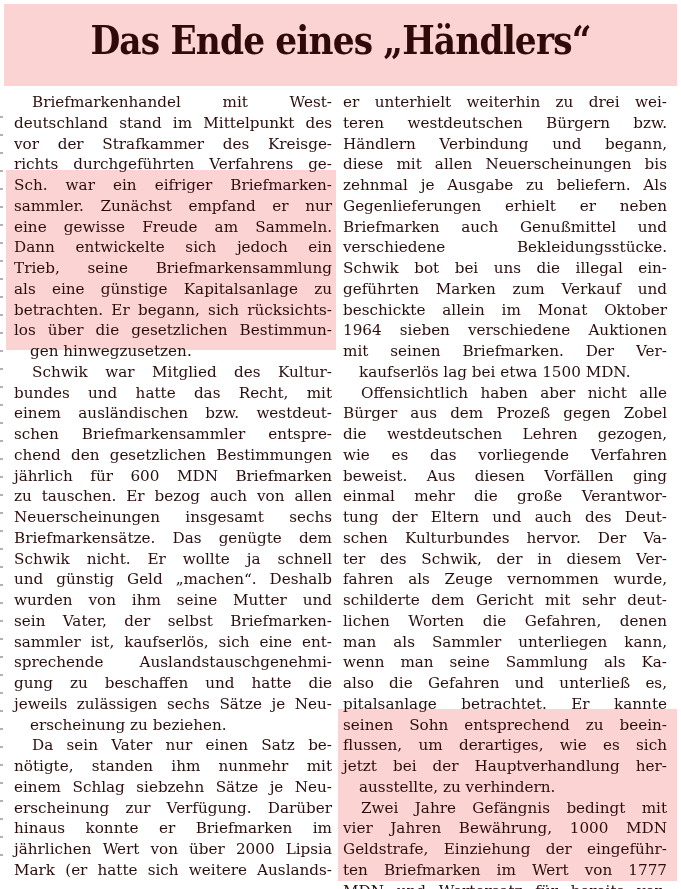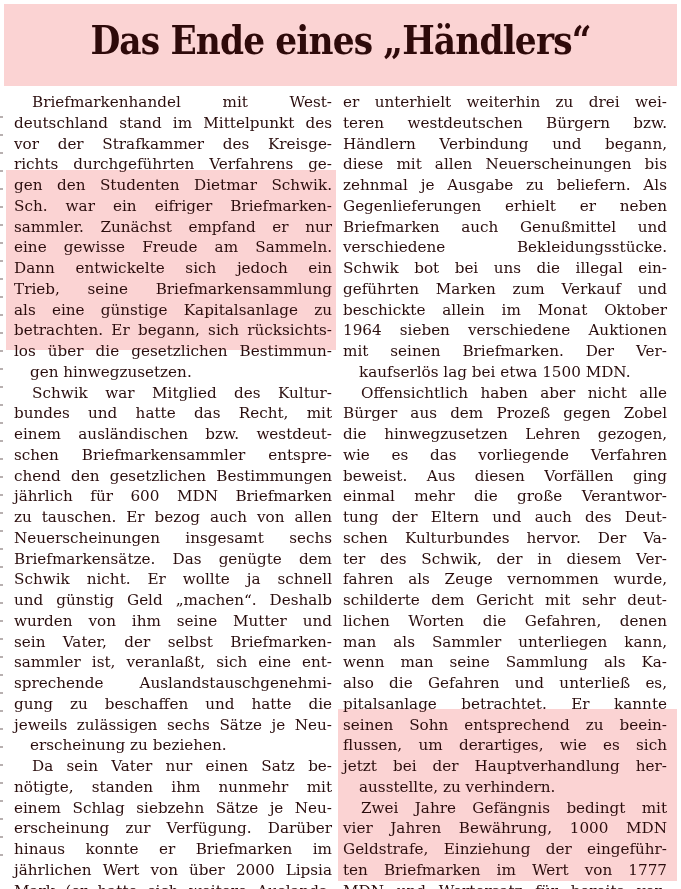--- a/index.html
+++ b/index.html
@@ -31,21 +31,20 @@
   <div class="title">Das Ende eines „Händlers“</div>
 
   <div class="hl-left"></div>
   <div class="hl-right"></div>
 
   <div class="col col-left" id="col0">
       <span class="line indent bold">Briefmarkenhandel    mit    West-</span>
       <span class="line bold">deutschland stand im Mittelpunkt des</span>
       <span class="line bold">vor der Strafkammer des Kreisge-</span>
       <span class="line bold">richts durchgeführten Verfahrens ge-</span>
-      <span class="line bold">gen den Studenten Dietmar Schwik.</span>
       <span class="line bold">Sch. war ein eifriger Briefmarken-</span>
       <span class="line bold">sammler. Zunächst empfand er nur</span>
       <span class="line bold">eine gewisse Freude am Sammeln.</span>
       <span class="line bold">Dann entwickelte sich jedoch ein</span>
       <span class="line bold">Trieb, seine Briefmarkensammlung</span>
       <span class="line bold">als eine günstige Kapitalsanlage zu</span>
       <span class="line bold">betrachten. Er begann, sich rücksichts-</span>
       <span class="line bold">los über die gesetzlichen Bestimmun-</span>
       <span class="line bold last">gen hinwegzusetzen.</span>
       <span class="line indent">Schwik war Mitglied des Kultur-</span>
@@ -54,21 +53,21 @@
       <span class="line">schen Briefmarkensammler entspre-</span>
       <span class="line">chend den gesetzlichen Bestimmungen</span>
       <span class="line">jährlich für 600 MDN Briefmarken</span>
       <span class="line">zu tauschen. Er bezog auch von allen</span>
       <span class="line">Neuerscheinungen insgesamt sechs</span>
       <span class="line">Briefmarkensätze. Das genügte dem</span>
       <span class="line">Schwik nicht. Er wollte ja schnell</span>
       <span class="line">und günstig Geld „machen“. Deshalb</span>
       <span class="line">wurden von ihm seine Mutter und</span>
       <span class="line">sein Vater, der selbst Briefmarken-</span>
-      <span class="line">sammler ist, veranlaßt, sich eine ent-</span>
+      <span class="line">sammler ist, kaufserlös, sich eine ent-</span>
       <span class="line">sprechende Auslandstauschgenehmi-</span>
       <span class="line">gung zu beschaffen und hatte die</span>
       <span class="line">jeweils zulässigen sechs Sätze je Neu-</span>
       <span class="line last">erscheinung zu beziehen.</span>
       <span class="line indent">Da sein Vater nur einen Satz be-</span>
       <span class="line">nötigte, standen ihm nunmehr mit</span>
       <span class="line">einem Schlag siebzehn Sätze je Neu-</span>
       <span class="line">erscheinung zur Verfügung. Darüber</span>
       <span class="line">hinaus konnte er Briefmarken im</span>
       <span class="line">jährlichen Wert von über 2000 Lipsia</span>
@@ -84,21 +83,21 @@
       <span class="line">Briefmarken auch Genußmittel und</span>
       <span class="line">verschiedene       Bekleidungsstücke.</span>
       <span class="line">Schwik bot bei uns die illegal ein-</span>
       <span class="line">geführten Marken zum Verkauf und</span>
       <span class="line">beschickte allein im Monat Oktober</span>
       <span class="line">1964 sieben verschiedene Auktionen</span>
       <span class="line">mit seinen Briefmarken. Der Ver-</span>
       <span class="line last">kaufserlös lag bei etwa 1500 MDN.</span>
       <span class="line indent">Offensichtlich haben aber nicht alle</span>
       <span class="line">Bürger aus dem Prozeß gegen Zobel</span>
-      <span class="line">die hinwegzusetzen Lehren gezogen,</span>
+      <span class="line">die westdeutschen Lehren gezogen,</span>
       <span class="line">wie es das vorliegende Verfahren</span>
       <span class="line">beweist. Aus diesen Vorfällen ging</span>
       <span class="line">einmal mehr die große Verantwor-</span>
       <span class="line">tung der Eltern und auch des Deut-</span>
       <span class="line">schen Kulturbundes hervor. Der Va-</span>
       <span class="line">ter des Schwik, der in diesem Ver-</span>
       <span class="line">fahren als Zeuge vernommen wurde,</span>
       <span class="line">schilderte dem Gericht mit sehr deut-</span>
       <span class="line">lichen Worten die Gefahren, denen</span>
       <span class="line">man als Sammler unterliegen kann,</span>

